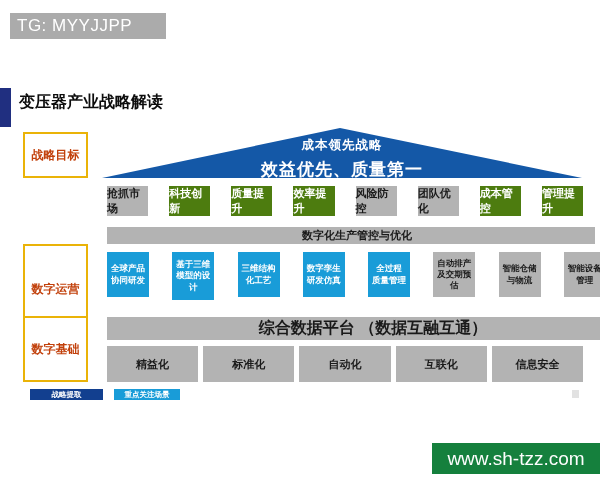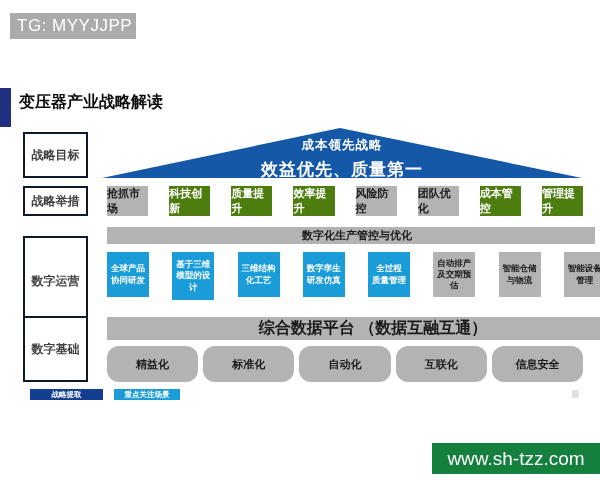--- a/index.html
+++ b/index.html
@@ -2,40 +2,40 @@
 <html><head>
 <meta charset="utf-8">
 <style>
   html,body{margin:0;padding:0;background:#fff;}
   #slide{
     position:relative;width:600px;height:480px;background:#ffffff;overflow:hidden;
     font-family:"Liberation Sans","DejaVu Sans",sans-serif;
   }
   
   .wm-top{
-    position:absolute;left:10px;top:13px;width:126px;height:26px;
+    position:absolute;left:10px;top:13px;width:156px;height:26px;
     background:#ababab;color:#fff;font-size:17px;line-height:26px;padding-left:7px;
     box-sizing:border-box;letter-spacing:.5px;
   }
   .wm-bottom{
     position:absolute;left:432px;top:443px;width:168px;height:31px;
     background:#15803d;color:#fdfdfd;font-size:19px;line-height:31px;text-align:center;
   }
   
   .title-accent{position:absolute;left:0;top:88px;width:11px;height:39px;background:#202f80;}
   .page-title{position:absolute;left:19px;top:92px;font-size:16px;font-weight:bold;color:#0d0d0d;}
   
   .rlabel{
-    position:absolute;left:23px;width:65px;background:#fff;border:2px solid #0f172a;
+    position:absolute;left:23px;width:65px;background:#fff;border:2px solid #eab308;
     display:flex;align-items:center;justify-content:center;
-    font-size:12px;font-weight:bold;color:#404040;box-sizing:border-box;
+    font-size:12px;font-weight:bold;color:#c2410c;box-sizing:border-box;
   }
   #lbl-goal{top:132px;height:46px;}
   #lbl-measures{top:186px;height:30px;}
-  #lbl-ops{top:236px;height:91px;font-family:Liberation Mono, monospace;}
+  #lbl-ops{top:244px;height:91px;font-family:Liberation Mono, monospace;}
   #lbl-base{top:316px;height:66px;}
   
   .roof-tri{
     position:absolute;left:102px;top:128px;width:0;height:0;
     border-left:238px solid transparent;border-right:242px solid transparent;
     border-bottom:50px solid #1458a7;
   }
   .roof-text{position:absolute;left:102px;top:137px;width:480px;text-align:center;color:#fff;}
   .roof-l1{font-size:12.5px;font-weight:bold;letter-spacing:1px;}
   .roof-l2{font-size:17px;font-weight:bold;letter-spacing:1px;margin-top:4px;}
@@ -74,21 +74,21 @@
     background:#b3b3b3;color:#1a1a1a;font-size:16px;font-weight:bold;
     display:flex;align-items:center;justify-content:center;
   }
   
   .base-row{
     position:absolute;left:107px;top:346px;width:476px;height:36px;
     display:flex;gap:5px;
   }
   .bbox{
     flex:1;display:flex;align-items:center;justify-content:center;
-    background:#b3b3b3;color:#1a1a1a;font-size:11px;font-weight:bold;border-radius:12px;
+    background:#b3b3b3;color:#1a1a1a;font-size:11px;font-weight:bold;
   }
   
   .legend{position:absolute;left:30px;top:389px;display:flex;gap:11px;}
   .legend-item{
     height:11px;display:flex;align-items:center;justify-content:center;
     color:#fff;font-size:7.5px;font-weight:bold;font-family:Liberation Mono, monospace;
   }
   .legend-navy{width:73px;background:#123f8f;}
   .legend-cyan{width:66px;background:#199cd8;}
   
@@ -98,21 +98,20 @@
 <body>
 
 <div id="slide">
 
   <div class="wm-top">TG: MYYJJPP</div>
 
   <div class="title-accent"></div>
   <div class="page-title">变压器产业战略解读</div>
 
   <div class="rlabel" id="lbl-goal">战略目标</div>
-  <div class="rlabel" id="lbl-measures">战略举措</div>
   <div class="rlabel" id="lbl-ops">数字运营</div>
   <div class="rlabel" id="lbl-base">数字基础</div>
 
   <div class="roof-tri"></div>
   <div class="roof-text">
     <div class="roof-l1">成本领先战略</div>
     <div class="roof-l2">效益优先、质量第一</div>
   </div>
 
   <div class="measures-row">

